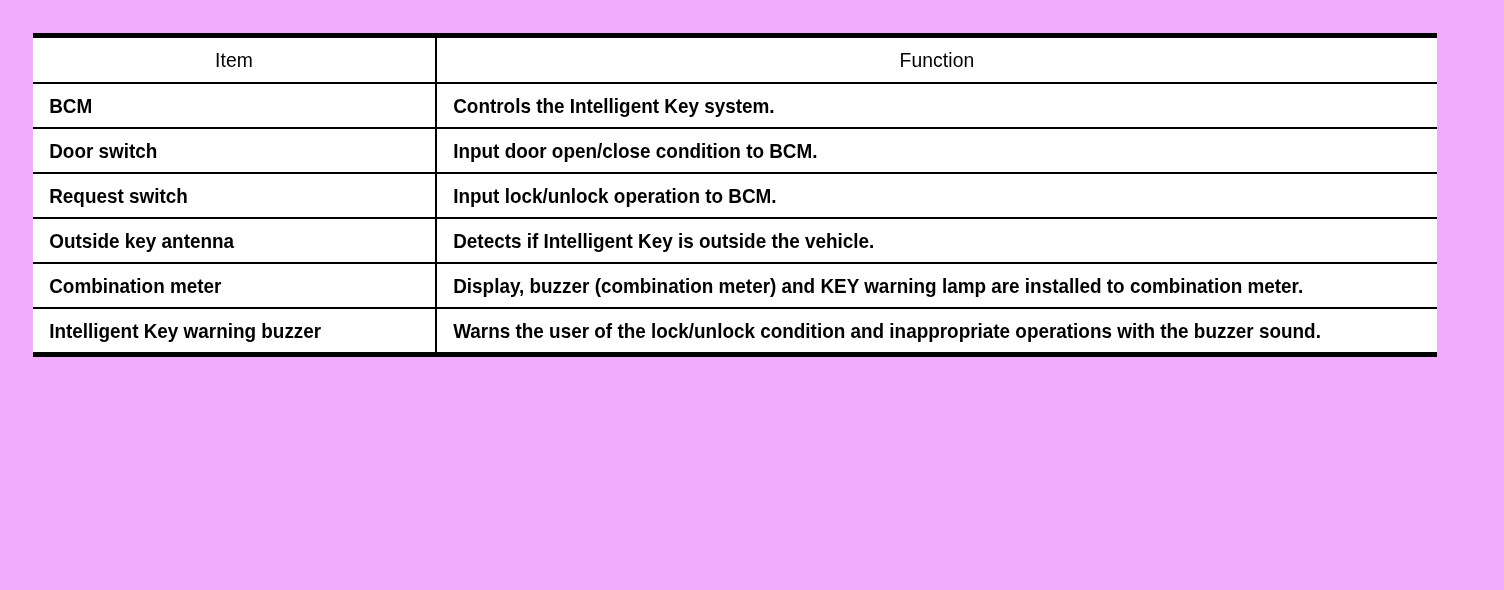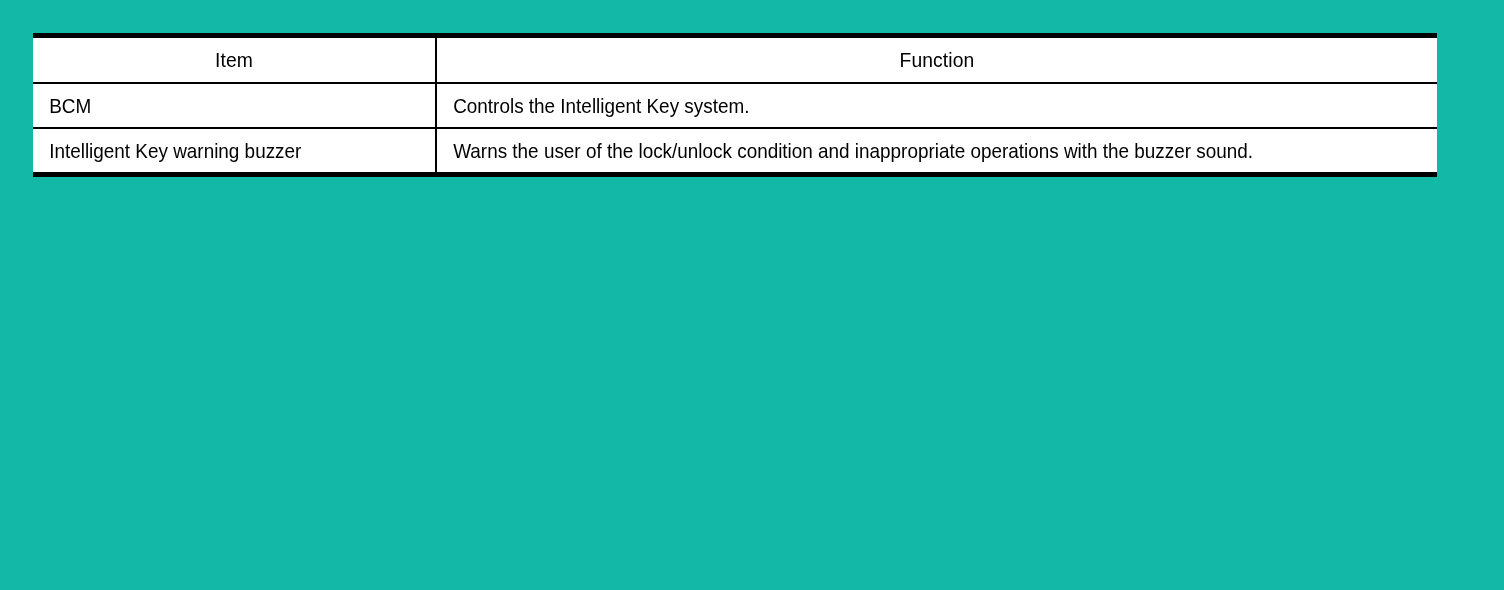--- a/index.html
+++ b/index.html
@@ -14,21 +14,21 @@
     overflow: hidden;
     font-family: "Liberation Sans", "DejaVu Sans", sans-serif;
     color: #000000;
     -webkit-font-smoothing: none;
   }
 
   #page {
     position: relative;
     width: 1504px;
     height: 590px;
-    background: #14b8a6;
+    background: #f0abfc;
   }
 
   
   .table-wrap {
     position: absolute;
     left: 33px;
     top: 33px;
     width: 1404px;
   }
 
@@ -79,21 +79,21 @@
     transform-origin: left center;
   }
   .cell-func .cell-inner {
     font-size: 21px;
     padding: 0 8px 0 18px;
     white-space: nowrap;
     transform: scaleX(0.9);
     transform-origin: left center;
   }
 
-  tr.row-std td { height: 43px; }
+  tr.row-std td { height: 43px; font-weight: bold; }
   tr.row-tall td { height: 64px; }
 
   
   ul.bullets {
     list-style: none;
     margin: 0;
     padding: 0;
   }
   ul.bullets li {
     position: relative;
@@ -136,20 +136,52 @@
           <tr class="row-std">
             <td class="cell-item">
               <div class="cell-inner">BCM</div>
             </td>
             <td class="cell-func">
               <div class="cell-inner">Controls the Intelligent Key system.</div>
             </td>
           </tr>
           <tr class="row-std">
             <td class="cell-item">
+              <div class="cell-inner">Door switch</div>
+            </td>
+            <td class="cell-func">
+              <div class="cell-inner">Input door open/close condition to BCM.</div>
+            </td>
+          </tr>
+          <tr class="row-std">
+            <td class="cell-item">
+              <div class="cell-inner">Request switch</div>
+            </td>
+            <td class="cell-func">
+              <div class="cell-inner">Input lock/unlock operation to BCM.</div>
+            </td>
+          </tr>
+          <tr class="row-std">
+            <td class="cell-item">
+              <div class="cell-inner">Outside key antenna</div>
+            </td>
+            <td class="cell-func">
+              <div class="cell-inner">Detects if Intelligent Key is outside the vehicle.</div>
+            </td>
+          </tr>
+          <tr class="row-std">
+            <td class="cell-item">
+              <div class="cell-inner">Combination meter</div>
+            </td>
+            <td class="cell-func">
+              <div class="cell-inner">Display, buzzer (combination meter) and KEY warning lamp are installed to combination meter.</div>
+            </td>
+          </tr>
+          <tr class="row-std">
+            <td class="cell-item">
               <div class="cell-inner">Intelligent Key warning buzzer</div>
             </td>
             <td class="cell-func">
               <div class="cell-inner">Warns the user of the lock/unlock condition and inappropriate operations with the buzzer sound.</div>
             </td>
           </tr>
         </tbody>
     </table>
   </div>
 </div>

